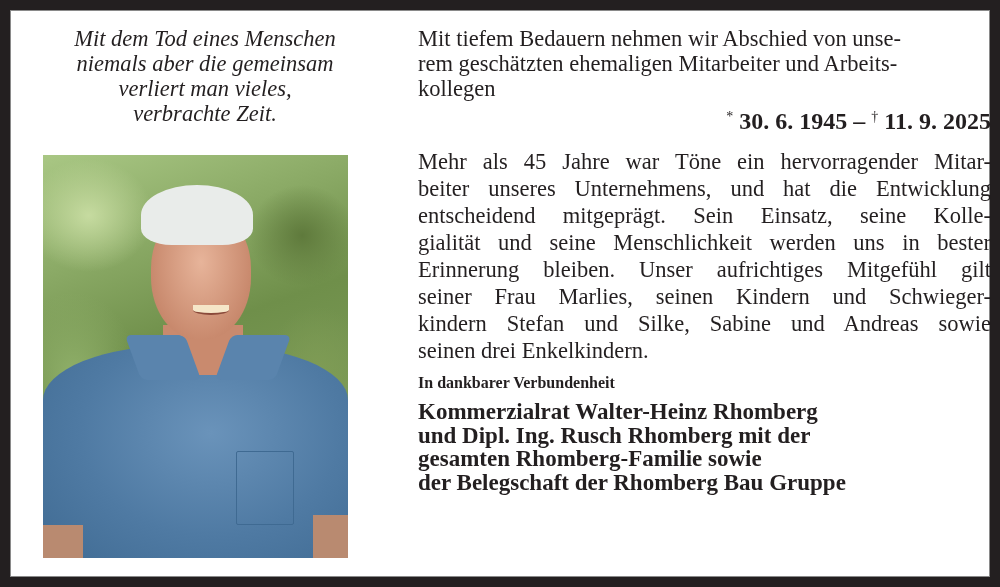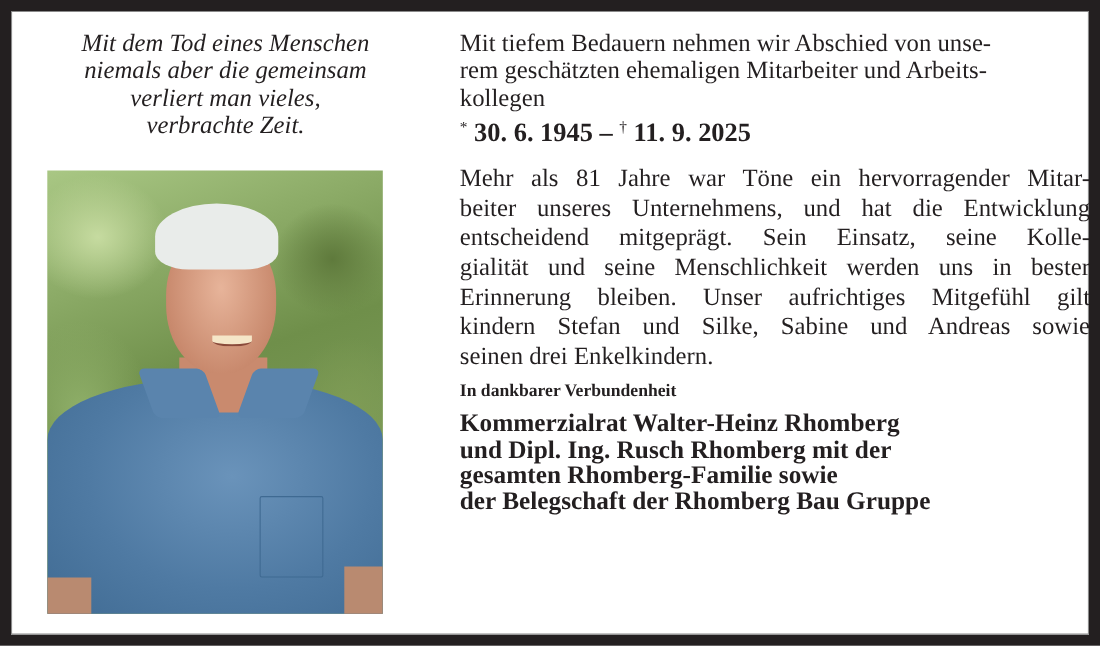--- a/index.html
+++ b/index.html
@@ -79,21 +79,21 @@
   .intro {
     font-family:"Liberation Serif", serif;
     font-size:22.5px; line-height:25px; white-space:nowrap;
   }
   .name {
     font-family:"Liberation Serif", serif;
     font-size:44px; line-height:48px; margin-top:14px; letter-spacing:0.3px;
   }
   .dates {
     font-family:"Liberation Serif", serif;
-    font-weight:bold; font-size:24px; line-height:28px; margin-top:2px;
+    font-weight:bold; font-size:24px; line-height:28px; margin-top:2px;text-align:right;
   }
   .dates sup { font-size:14px; font-weight:normal; vertical-align:8px; }
   .body {
     font-family:"Liberation Serif", serif;
     font-size:22.5px; line-height:27px; margin-top:13px;
   }
   .body div { white-space:nowrap; text-align:justify; text-align-last:justify; }
   .body div.last { text-align-last:left; }
   .closing {
     font-family:"Liberation Serif", serif;
@@ -136,25 +136,26 @@
       <div>rem geschätzten ehemaligen Mitarbeiter und Arbeits-</div>
       <div>kollegen</div>
     </div>
 
 
     <div class="dates">
       <sup>*</sup><span> </span><span>30. 6. 1945</span><span> – </span><sup>†</sup><span> </span><span>11. 9. 2025</span>
     </div>
 
     <div class="body">
-      <div>Mehr als 81 Jahre war Töne ein hervorragender Mitar-</div>
+      <div>Mehr als 45 Jahre war Töne ein hervorragender Mitar-</div>
       <div>beiter unseres Unternehmens, und hat die Entwicklung</div>
       <div>entscheidend mitgeprägt. Sein Einsatz, seine Kolle-</div>
       <div>gialität und seine Menschlichkeit werden uns in bester</div>
       <div>Erinnerung bleiben. Unser aufrichtiges Mitgefühl gilt</div>
+      <div>seiner Frau Marlies, seinen Kindern und Schwieger-</div>
       <div>kindern Stefan und Silke, Sabine und Andreas sowie</div>
       <div class="last">seinen drei Enkelkindern.</div>
     </div>
 
     <div class="closing">In dankbarer Verbundenheit</div>
 
     <div class="signers">
       <div>Kommerzialrat Walter-Heinz Rhomberg</div>
       <div>und Dipl. Ing. Rusch Rhomberg mit der</div>
       <div>gesamten Rhomberg-Familie sowie</div>

